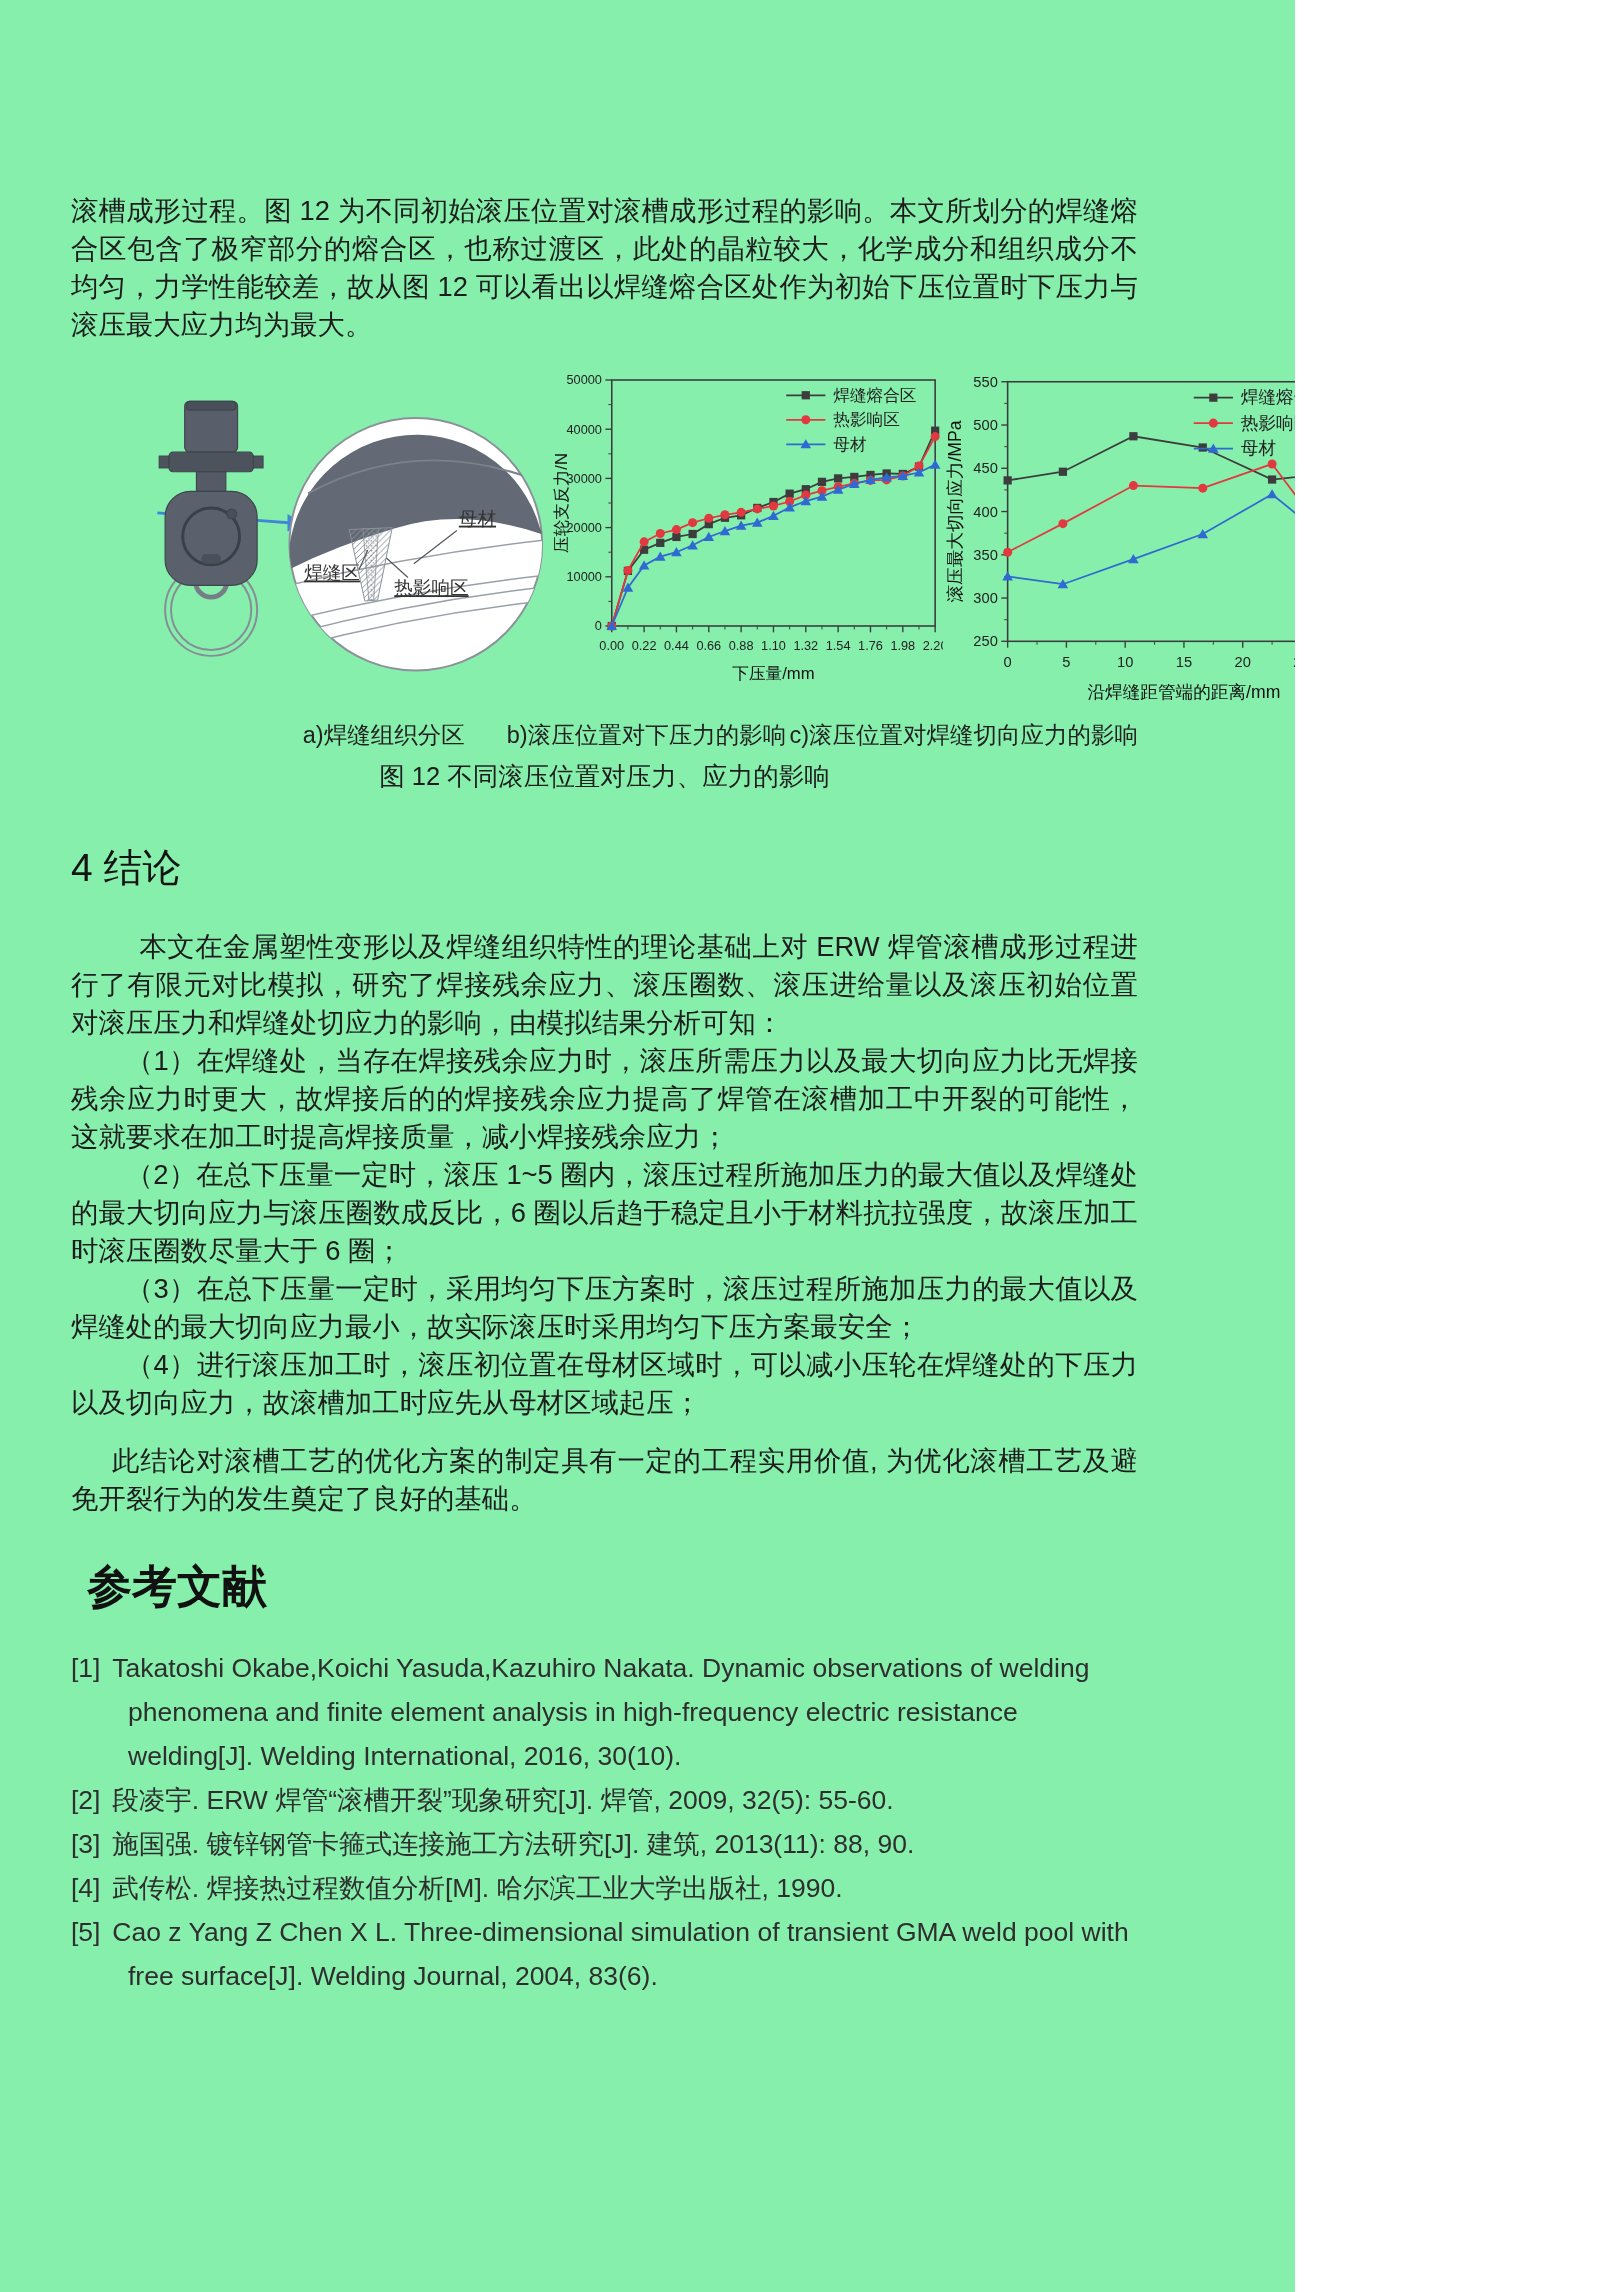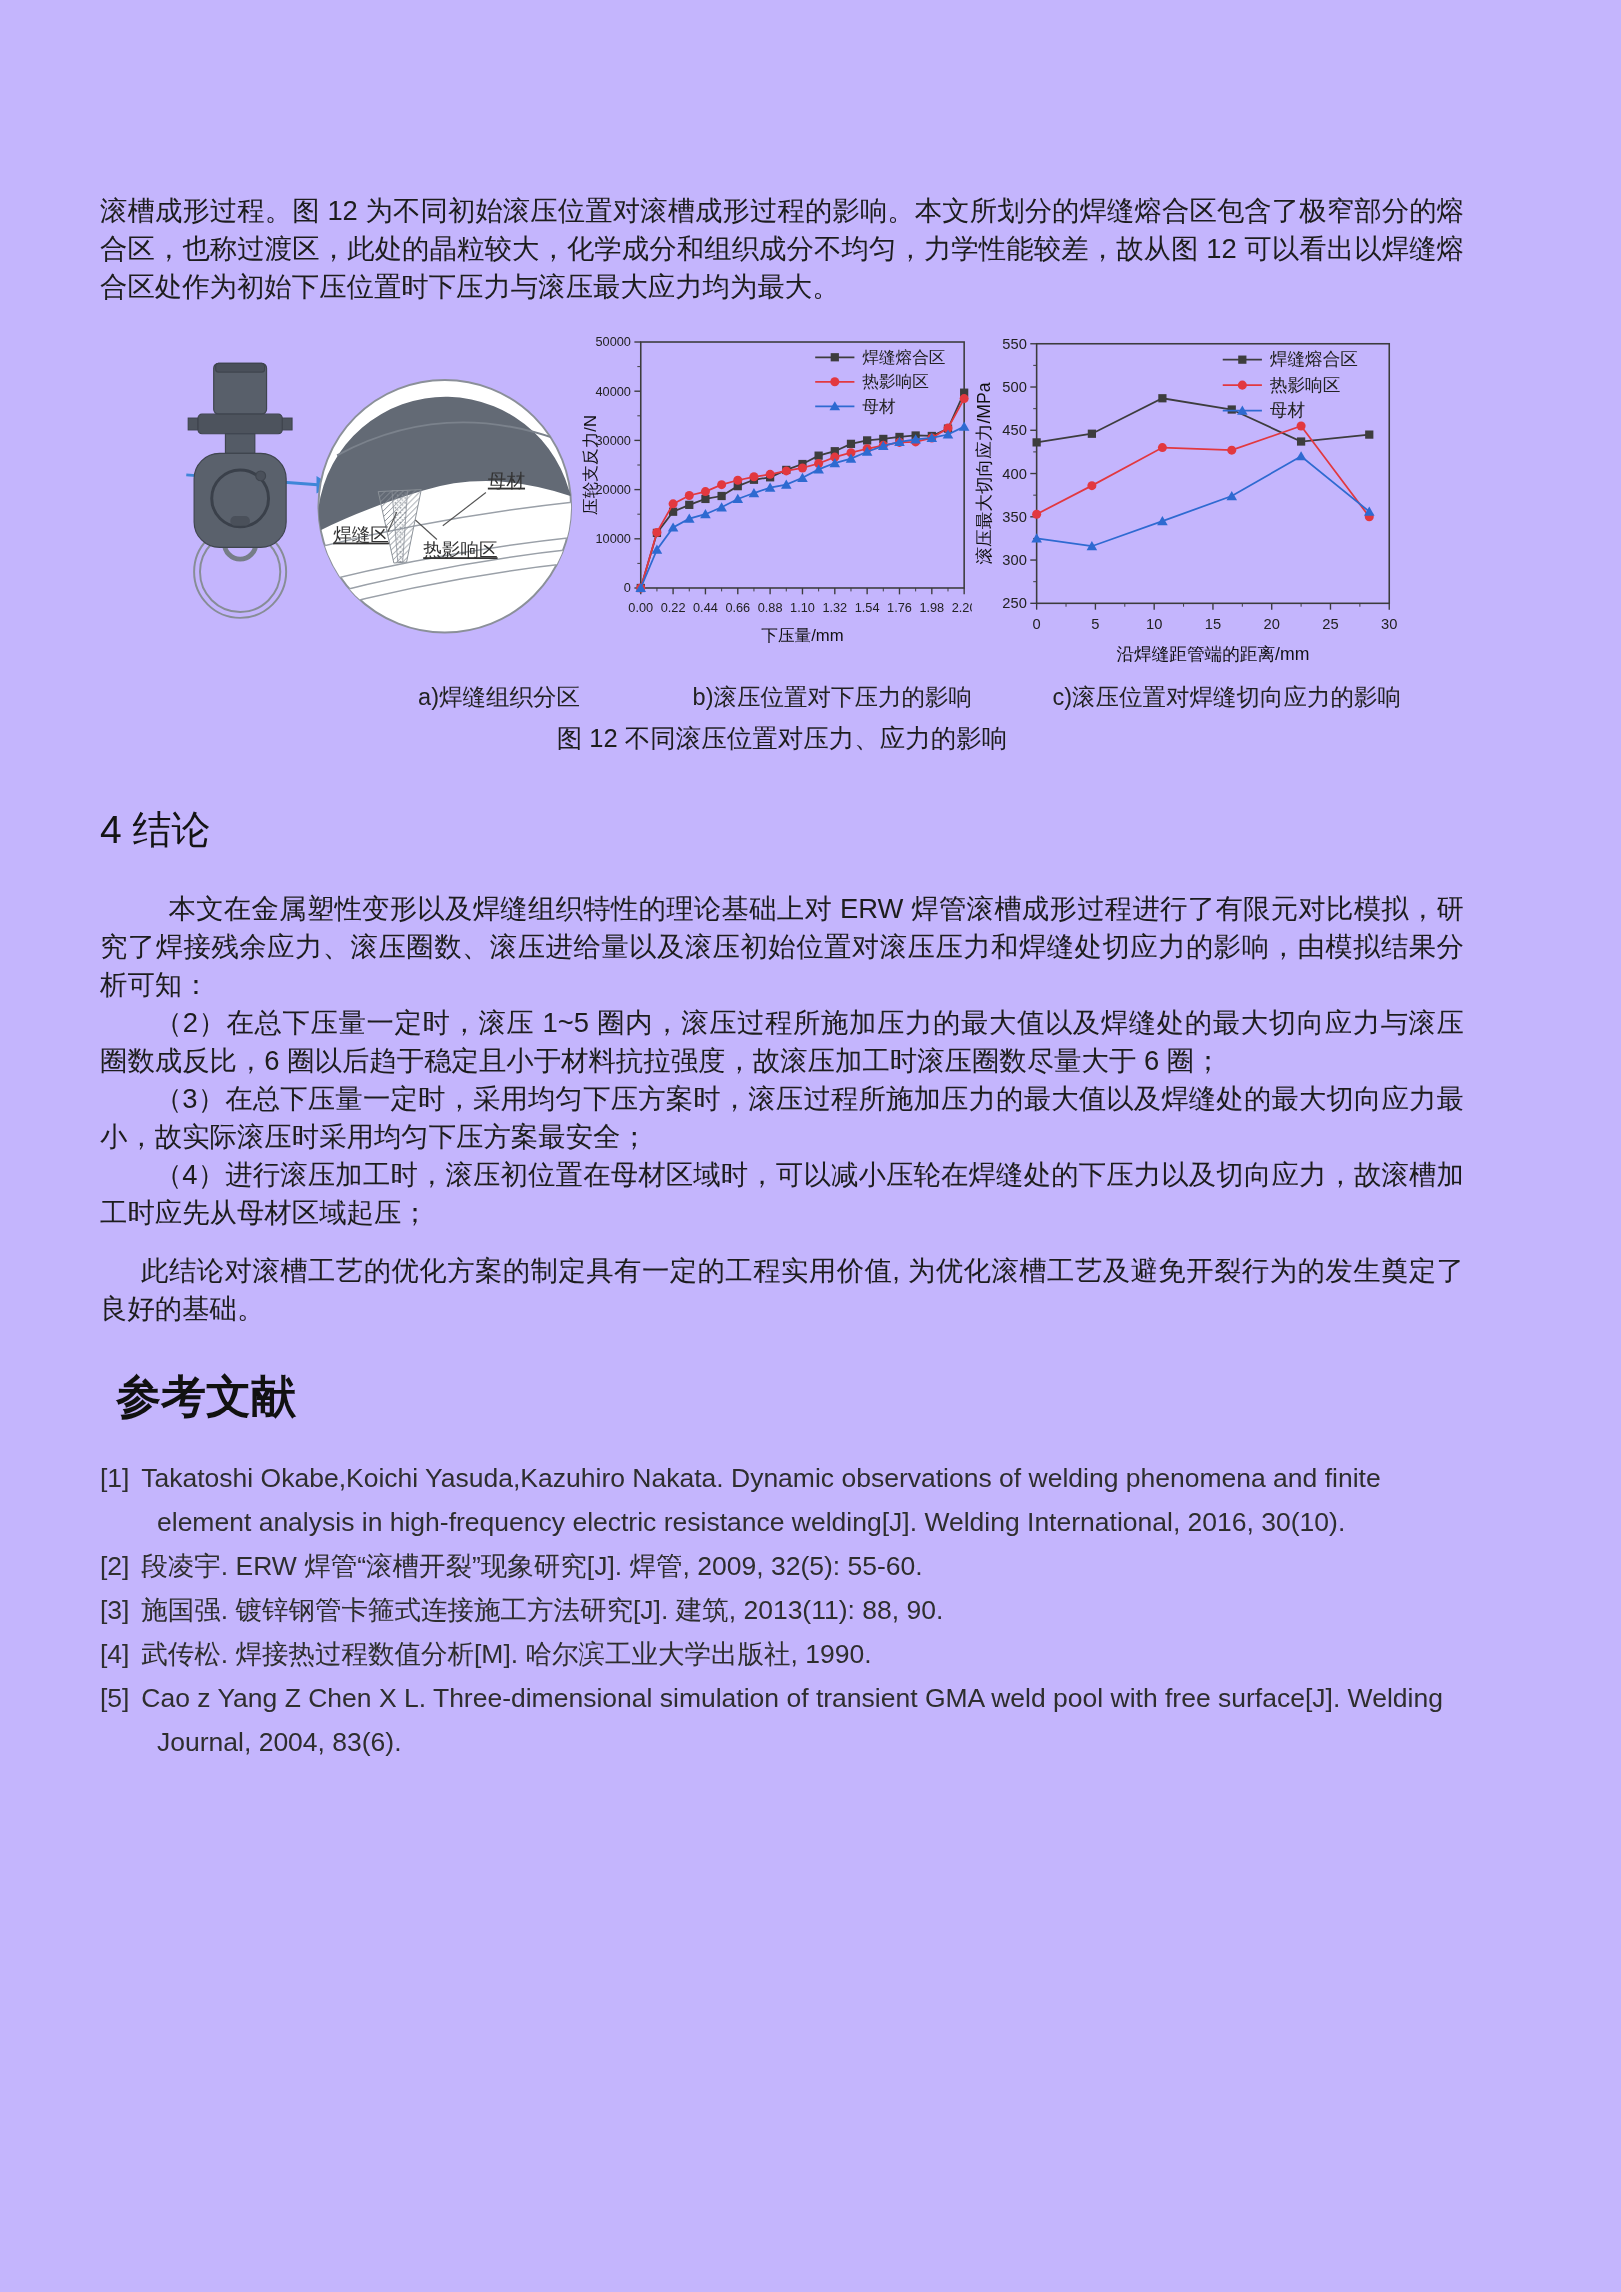--- a/index.html
+++ b/index.html
@@ -1,19 +1,19 @@
 <!DOCTYPE html>
 <html><head>
 <meta charset="utf-8">
 <style>
   html,body{margin:0;padding:0;background:#ffffff;}
   .page{
-    width:1621px;height:2293px;background:#c4b5fd;overflow:hidden;
+    width:1295px;height:2293px;background:#86efac;overflow:hidden;
     position:relative;box-sizing:border-box;
-    padding:192px 157px 0 100px;
+    padding:192px 157px 0 71px;
     font-family:"Liberation Sans",sans-serif;color:#1d1d1d;
   }
   .body-par{
     font-size:27.4px;line-height:38px;text-align:justify;margin:0;
     color:#1d1d1d;
   }
   .indent-25{text-indent:2.5em;}
   .indent-20{text-indent:2.0em;}
   .indent-15{text-indent:1.5em;margin-top:20px;}
   .figure-row{display:flex;align-items:flex-start;margin-top:23.5px;}
@@ -322,20 +322,21 @@
     <span class="fig-cell-a">a)焊缝组织分区</span>
     <span class="fig-cell-b">b)滚压位置对下压力的影响</span>
     <span class="fig-cell-c">c)滚压位置对焊缝切向应力的影响</span>
   </div>
 
   <div class="fig-caption">图 12 不同滚压位置对压力、应力的影响</div>
 
   <h2 class="section-heading">4 结论</h2>
 
   <p class="body-par concl-intro indent-25">本文在金属塑性变形以及焊缝组织特性的理论基础上对 ERW 焊管滚槽成形过程进行了有限元对比模拟，研究了焊接残余应力、滚压圈数、滚压进给量以及滚压初始位置对滚压压力和焊缝处切应力的影响，由模拟结果分析可知：</p>
+  <p class="body-par indent-20">（1）在焊缝处，当存在焊接残余应力时，滚压所需压力以及最大切向应力比无焊接残余应力时更大，故焊接后的的焊接残余应力提高了焊管在滚槽加工中开裂的可能性，这就要求在加工时提高焊接质量，减小焊接残余应力；</p>
   <p class="body-par indent-20">（2）在总下压量一定时，滚压 1~5 圈内，滚压过程所施加压力的最大值以及焊缝处的最大切向应力与滚压圈数成反比，6 圈以后趋于稳定且小于材料抗拉强度，故滚压加工时滚压圈数尽量大于 6 圈；</p>
   <p class="body-par indent-20">（3）在总下压量一定时，采用均匀下压方案时，滚压过程所施加压力的最大值以及焊缝处的最大切向应力最小，故实际滚压时采用均匀下压方案最安全；</p>
   <p class="body-par indent-20">（4）进行滚压加工时，滚压初位置在母材区域时，可以减小压轮在焊缝处的下压力以及切向应力，故滚槽加工时应先从母材区域起压；</p>
   <p class="body-par indent-15">此结论对滚槽工艺的优化方案的制定具有一定的工程实用价值, 为优化滚槽工艺及避免开裂行为的发生奠定了良好的基础。</p>
 
   <h1 class="ref-heading">参考文献</h1>
 
   <ol class="refs">
     <li><span class="ref-num">[1]</span><span class="ref-text">Takatoshi Okabe,Koichi Yasuda,Kazuhiro Nakata. Dynamic observations of welding phenomena and finite element analysis in high-frequency electric resistance welding[J]. Welding International, 2016, 30(10).</span></li>
     <li><span class="ref-num">[2]</span><span class="ref-text">段凌宇. ERW 焊管“滚槽开裂”现象研究[J]. 焊管, 2009, 32(5): 55-60.</span></li>

